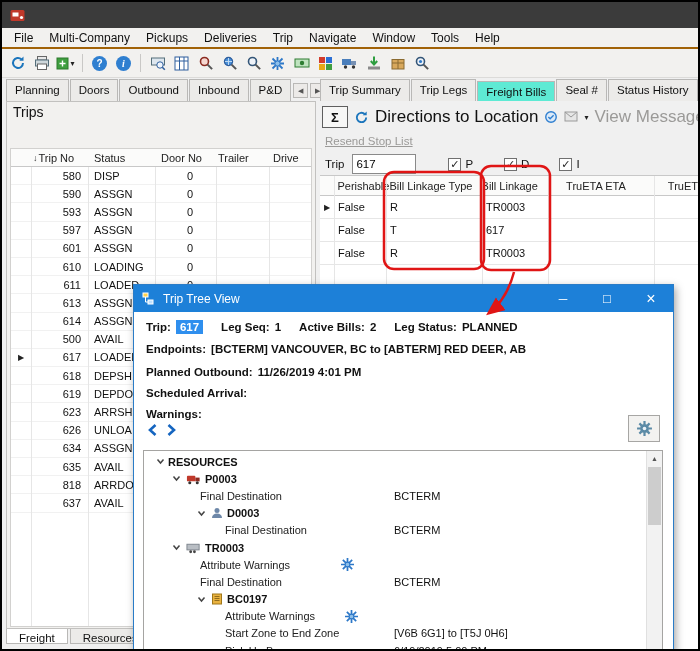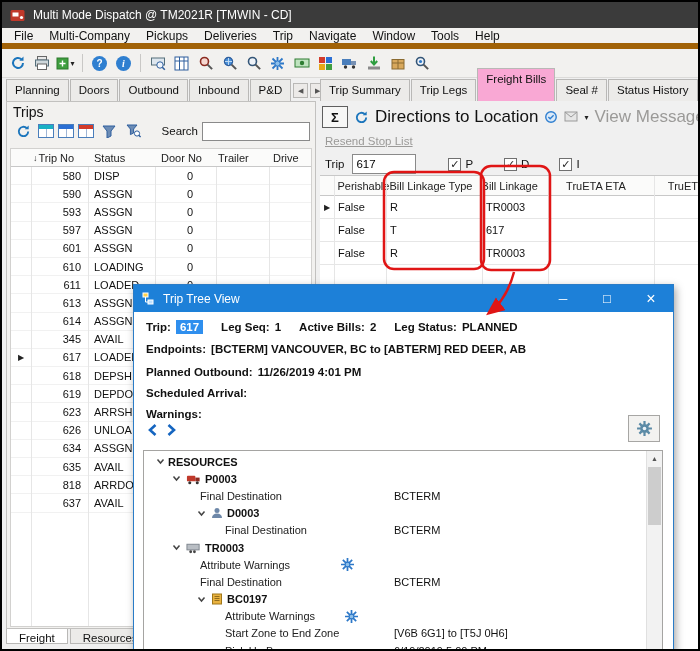--- a/index.html
+++ b/index.html
@@ -12,21 +12,21 @@
 
   
   .titlebar { position:absolute; left:0; top:0; right:0; height:26px;
               background:var(--titlebar-dark,#3b3b3b); display:flex; align-items:center;
               padding:0 8px; color:#fff; }
   .app-icon { width:15px; height:15px; margin-right:8px; flex:0 0 auto; }
   .titlebar-text { font-size:12px; white-space:nowrap; }
 
   
   .menubar { position:absolute; left:0; top:26px; right:0; height:21px;
-             background:#f2f1ef; border-bottom:6px solid #a16207;
+             background:#f2f1ef; border-bottom:2px solid #a16207;
              display:flex; align-items:center; padding-left:4px; }
   .menu-item { padding:2px 8px; font-size:12px; white-space:nowrap; }
 
   
   .toolbar { position:absolute; left:0; top:47px; right:0; height:29px;
              background:#f2f1ef; border-bottom:1px solid #dcdbd9;
              display:flex; align-items:center; padding-left:5px; gap:3px; }
   .tbi { width:21px; height:21px; display:flex; align-items:center; justify-content:center; }
   .tsep { width:1px; height:18px; background:#c9c8c6; margin:0 3px; }
   .circ { width:15px; height:15px; border-radius:50%; background:#2f7fd0; color:#fff;
@@ -35,21 +35,21 @@
   .circ.i::before { content:"i"; font-family:"Liberation Serif",serif; font-style:italic; }
   .export-wrap { display:flex; align-items:center; }
   .export-arrow { font-size:8px; color:#222; margin-left:1px; }
 
   
   .tabrow { position:absolute; left:0; top:76px; right:0; height:23px; }
   .tabs-left { position:absolute; left:4px; bottom:0; display:flex; align-items:flex-end; }
   .tabs-right { position:absolute; left:318px; bottom:0; display:flex; align-items:flex-end; }
   .tab { height:22px; padding:4px 8px 0; font-size:11.5px; background:#ecebe9;
          border:1px solid #b9b8b6; border-bottom:none; margin-right:1px; white-space:nowrap; }
-  .tab.active { background:#f9a8d4; height:33px; }
+  .tab.active { background:#5eead4; height:20px; }
   .tab-scroll { width:15px; height:15px; margin:0 1px 3px; font-size:7px; color:#555;
                 display:flex; align-items:center; justify-content:center;
                 border:1px solid #b9b8b6; background:#eceae8; }
 
   
   .trips-panel { position:absolute; left:4px; top:99px; width:310px; height:528px;
                  border:1px solid #c2c1bf; background:#f2f1ef; }
   .panel-title { position:absolute; left:6px; top:2px; font-size:14px; }
   .trips-toolbar { position:absolute; left:6px; right:5px; top:16px; height:26px;
                    display:flex; align-items:center; gap:4px; }
@@ -174,21 +174,20 @@
 <body>
 
 <div class="screen">
 
   <div class="titlebar">
     <svg class="app-icon" viewBox="0 0 15 15">
         <rect x="0.5" y="2" width="14" height="11" rx="1.5" fill="#c0392b"></rect>
         <rect x="2.5" y="4.5" width="6" height="4" fill="#fff"></rect>
         <circle cx="11.5" cy="9.5" r="1.6" fill="#fff"></circle>
       </svg>
-    <span class="titlebar-text">Multi Mode Dispatch @ TM2021R [TMWIN - CD]</span>
   </div>
 
   <div class="menubar">
 
       <span class="menu-item">File</span>
 
       <span class="menu-item">Multi-Company</span>
 
       <span class="menu-item">Pickups</span>
 
@@ -337,45 +336,20 @@
       <span class="tab">Trip Legs</span>
       <span class="tab active">Freight Bills</span>
       <span class="tab">Seal #</span>
       <span class="tab">Status History</span>
       <span class="tab">Custom I</span>
     </div>
   </div>
 
   <div class="trips-panel">
     <span class="panel-title">Trips</span>
-    <div class="trips-toolbar">
-      <span class="tbi">
-          <svg width="15" height="15" viewBox="0 0 16 16">
-            <path d="M13 8a5 5 0 1 1-1.6-3.7" fill="none" stroke="#1b75bc" stroke-width="2"></path>
-            <path d="M13.5 1.5v4.2h-4.2z" fill="#1b75bc"></path>
-          </svg>
-        </span>
-      <span class="tblicon teal"></span>
-      <span class="tblicon blue"></span>
-      <span class="tblicon red"></span>
-      <span class="tbi">
-          <svg width="14" height="13" viewBox="0 0 14 13">
-            <path d="M1 1h12L9 6v5l-4 2V6z" fill="#6c8cb5" stroke="#2f5f9e"></path>
-          </svg>
-        </span>
-      <span class="tbi">
-          <svg width="15" height="14" viewBox="0 0 15 14">
-            <path d="M1 1h10L7.6 5v4l-3.2 1.6V5z" fill="#6c8cb5" stroke="#2f5f9e"></path>
-            <circle cx="11" cy="9.5" r="2.6" fill="#fff" stroke="#2f5f9e"></circle>
-            <path d="M12.8 11.3l1.8 1.8" stroke="#2f5f9e" stroke-width="1.4"></path>
-          </svg>
-        </span>
-      <span class="search-label">Search</span>
-      <input class="search-input" type="text" value="" style="">
-    </div>
     <div class="lgrid">
       <div class="lghead">
         <span class="hm"></span>
         <span class="hno">
             <span class="sorticon"></span>
             <span>Trip No</span>
           </span>
         <span class="hst">Status</span>
         <span class="hdo">Door No</span>
         <span class="htr">Trailer</span>
@@ -464,21 +438,21 @@
             <span class="cm"></span>
             <span class="cno">614</span>
             <span class="cst">ASSGN</span>
             <span class="cdo"></span>
             <span class="ctr"></span>
             <span class="cdr"></span>
           </div>
 
           <div class="lrow">
             <span class="cm"></span>
-            <span class="cno">345</span>
+            <span class="cno">500</span>
             <span class="cst">AVAIL</span>
             <span class="cdo"></span>
             <span class="ctr"></span>
             <span class="cdr"></span>
           </div>
 
           <div class="lrow">
             <span class="cm">▶</span>
             <span class="cno">617</span>
             <span class="cst">LOADED</span>

